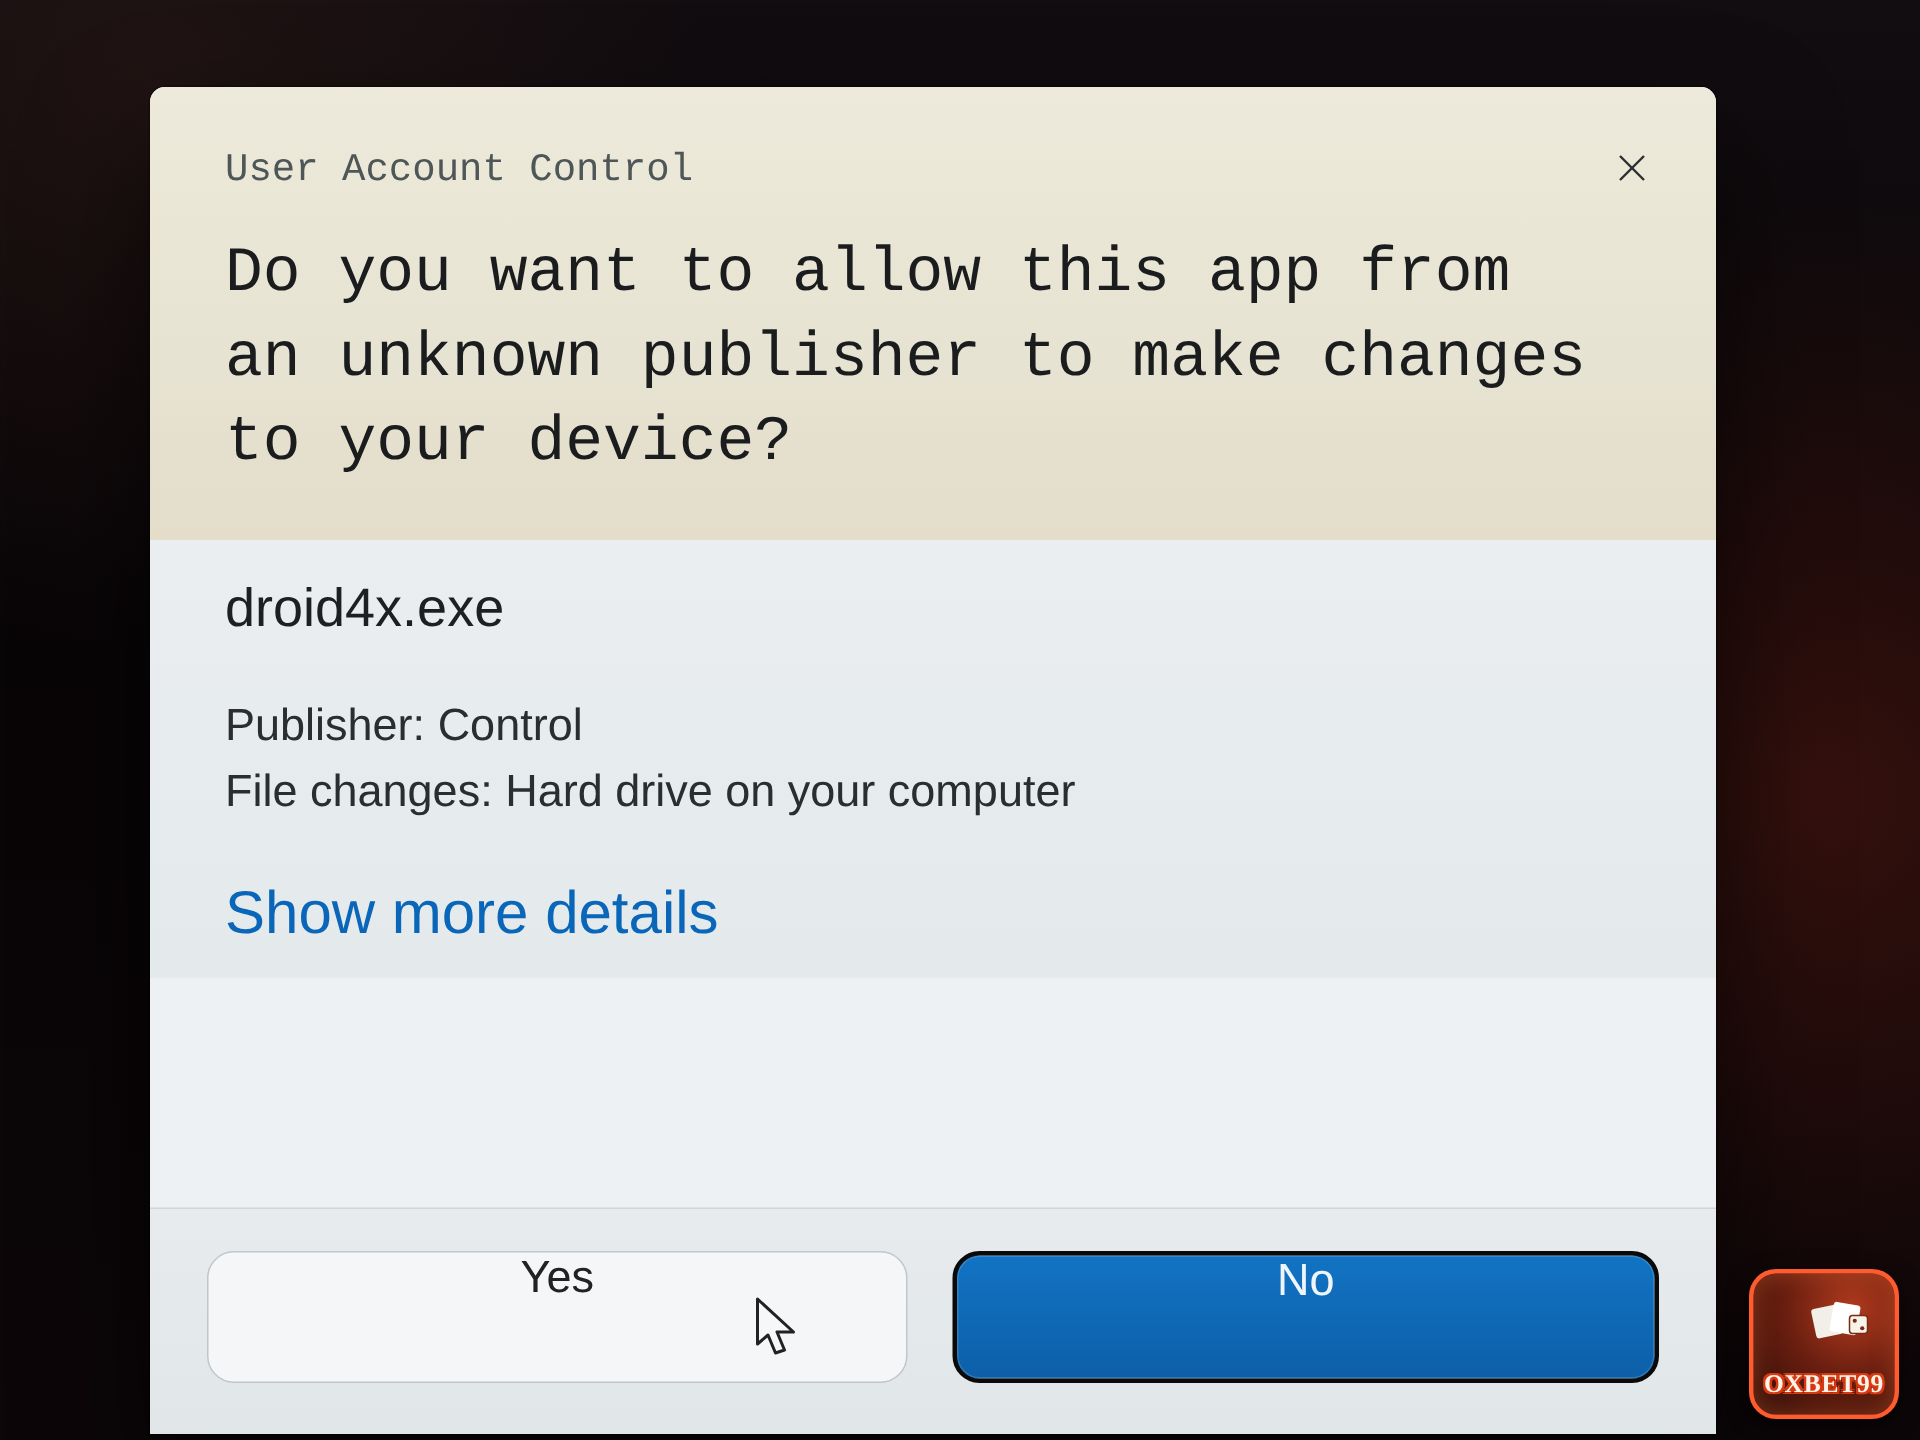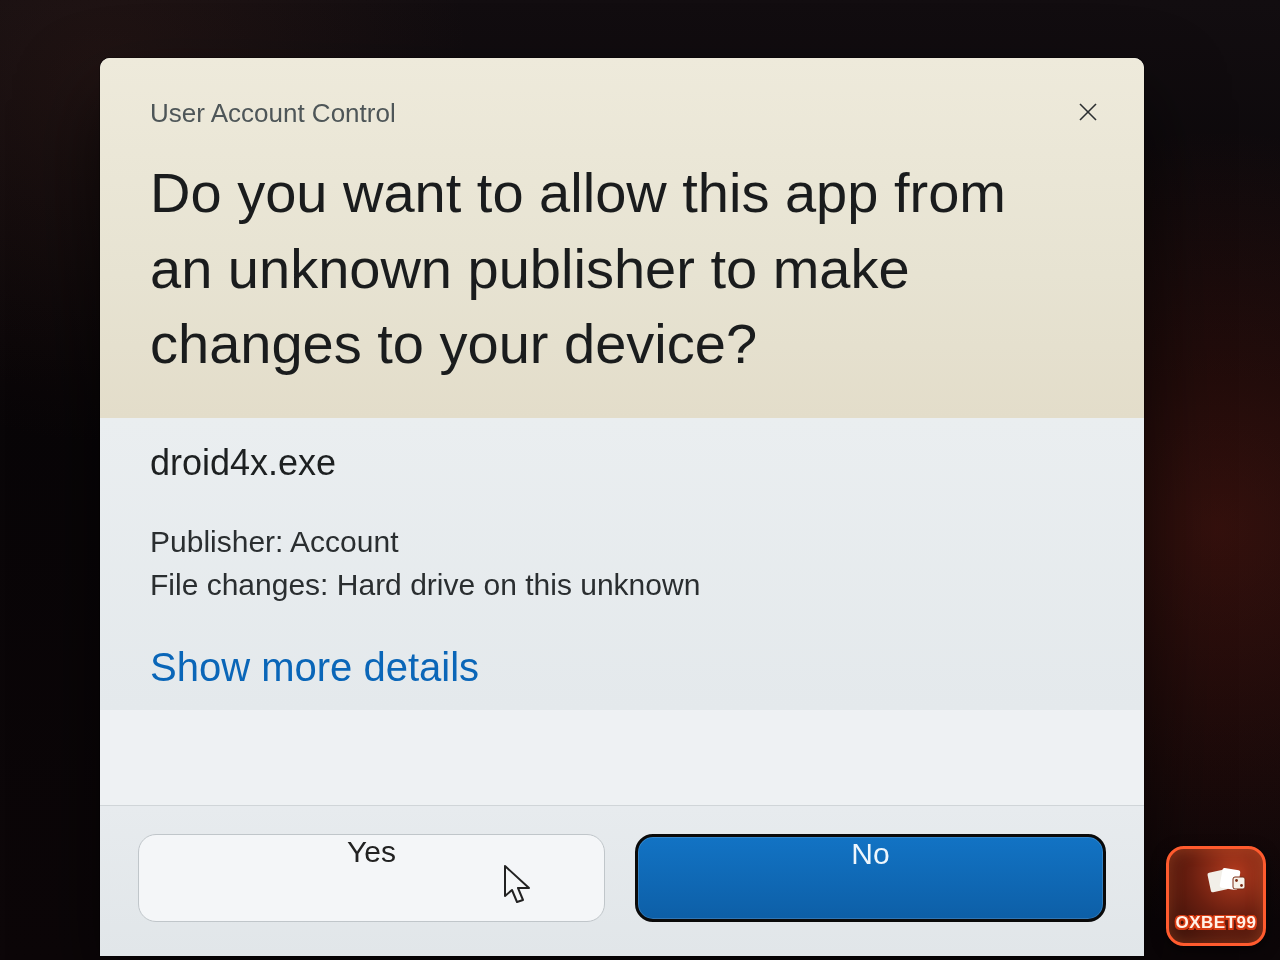--- a/index.html
+++ b/index.html
@@ -30,20 +30,21 @@
     border-radius: 10px 10px 0 0;
     overflow: hidden;
     box-shadow: 0 40px 80px rgba(0,0,0,0.6), 0 0 0 1px rgba(0,0,0,0.25);
     background: #eef1f3;
   }
 
   .dlg-header {
     position: relative;
     padding: 40px 50px 36px 50px;
     background: linear-gradient(180deg, #eeeadb 0%, #e7e3d2 60%, #e3ddca 100%);
+    font-family: Liberation Mono, monospace;
   }
 
   .dlg-titlebar {
     font-size: 26px;
     color: #4e5658;
     margin-bottom: 26px;
   }
 
   .close-btn {
     position: absolute;
@@ -54,21 +55,21 @@
     display: flex;
     align-items: center;
     justify-content: center;
     color: #2b2f31;
     cursor: pointer;
     border-radius: 4px;
   }
   .close-btn svg { width: 24px; height: 24px; }
 
   .dlg-heading {
-    font-size: 56px;
+    font-size: 42px;
     line-height: 1.35;
     color: #1a1c1d;
     font-weight: 400;
     max-width: 920px;
   }
 
   .dlg-body {
     padding: 24px 50px 20px 50px;
     background: linear-gradient(180deg, #eaeef0 0%, #e4e9ec 100%);
   }
@@ -152,21 +153,21 @@
     border: 3px solid #ff5b2e;
     background:
       radial-gradient(circle at 70% 25%, #b13a1e 0%, #6b1f10 45%, #2a0c07 100%);
     box-shadow: 0 4px 14px rgba(0,0,0,0.6), inset 0 0 16px rgba(255,120,60,0.35);
     display: flex;
     align-items: flex-end;
     justify-content: center;
     padding-bottom: 10px;
   }
   .watermark-label {
-    font-family: Liberation Sans, sans-serif;
+    font-family: Liberation Serif, serif;
     font-weight: 800;
     font-size: 17px;
     letter-spacing: 0.5px;
     color: #fff2e8;
     text-shadow:
       -1.5px 0 #d63a12, 1.5px 0 #d63a12, 0 -1.5px #d63a12, 0 1.5px #d63a12,
       -1.5px -1.5px #d63a12, 1.5px 1.5px #d63a12, -1.5px 1.5px #d63a12, 1.5px -1.5px #d63a12;
   }
   .watermark-deco {
     position: absolute;
@@ -195,26 +196,26 @@
 
     <div class="dlg-heading">Do you want to allow this app from an unknown publisher to make changes to your device?</div>
   </div>
 
   <div class="dlg-body">
     <div class="program-name">droid4x.exe</div>
 
     <div class="info-line">
       <span>Publisher:</span>
       <span> </span>
-      <span>Account</span>
+      <span>Control</span>
     </div>
     <div class="info-line">
       <span>File changes:</span>
       <span> </span>
-      <span>Hard drive on this unknown</span>
+      <span>Hard drive on your computer</span>
     </div>
 
     <span class="details-link">Show more details</span>
   </div>
 
   <div class="dlg-buttons">
     <div class="btn btn-yes">
       <span>Yes</span>
     </div>
     <div class="btn btn-no">

